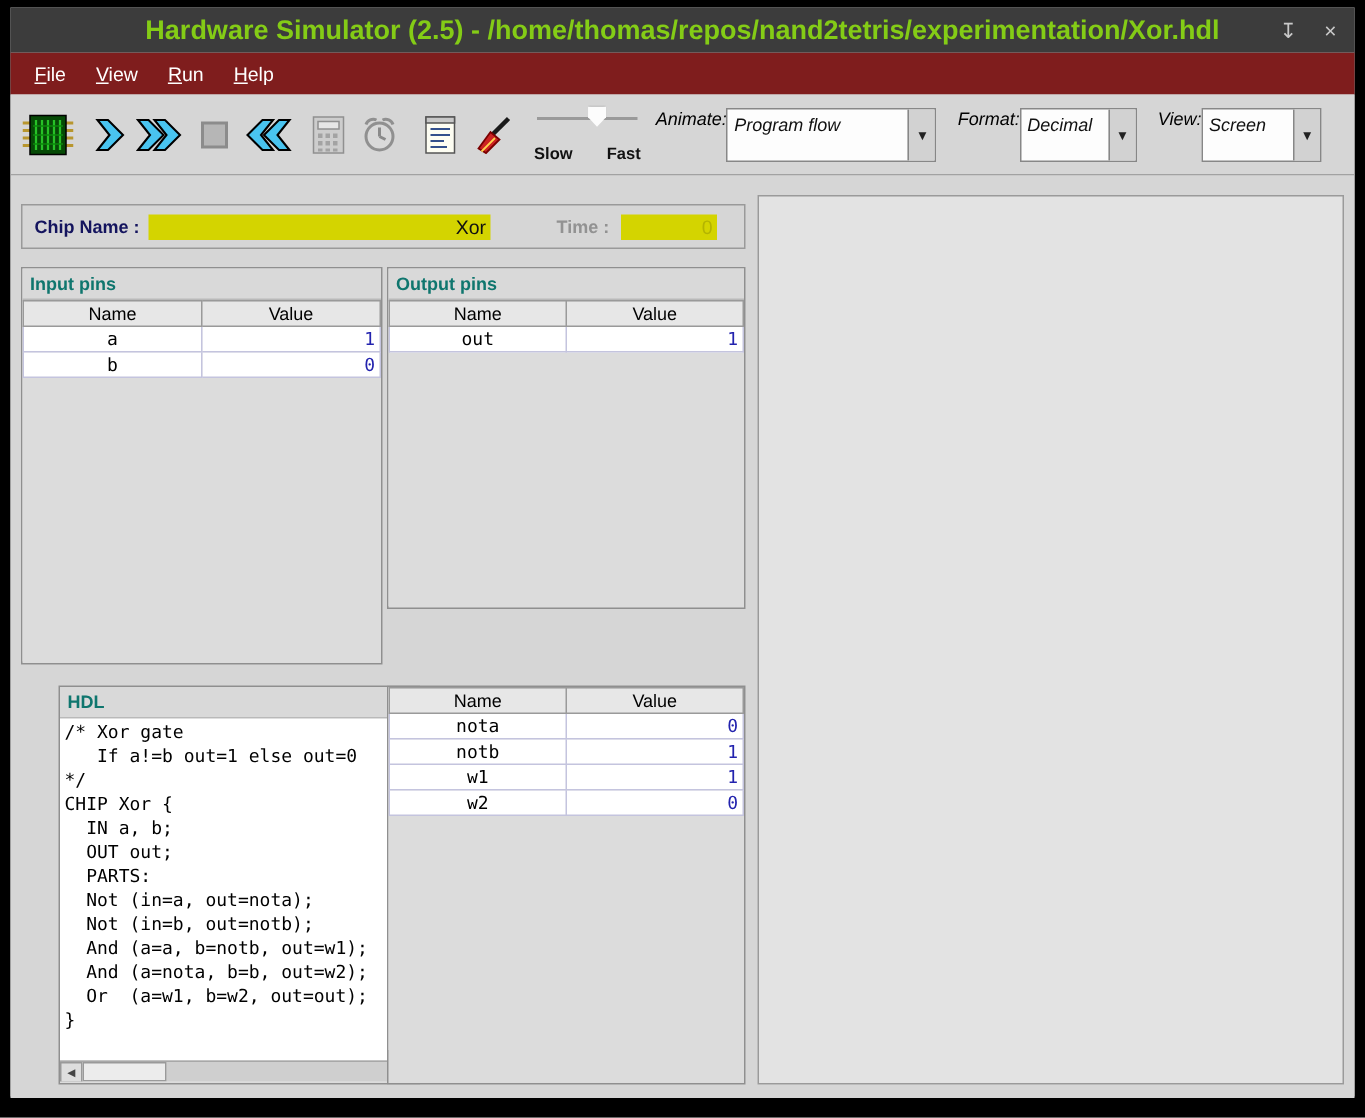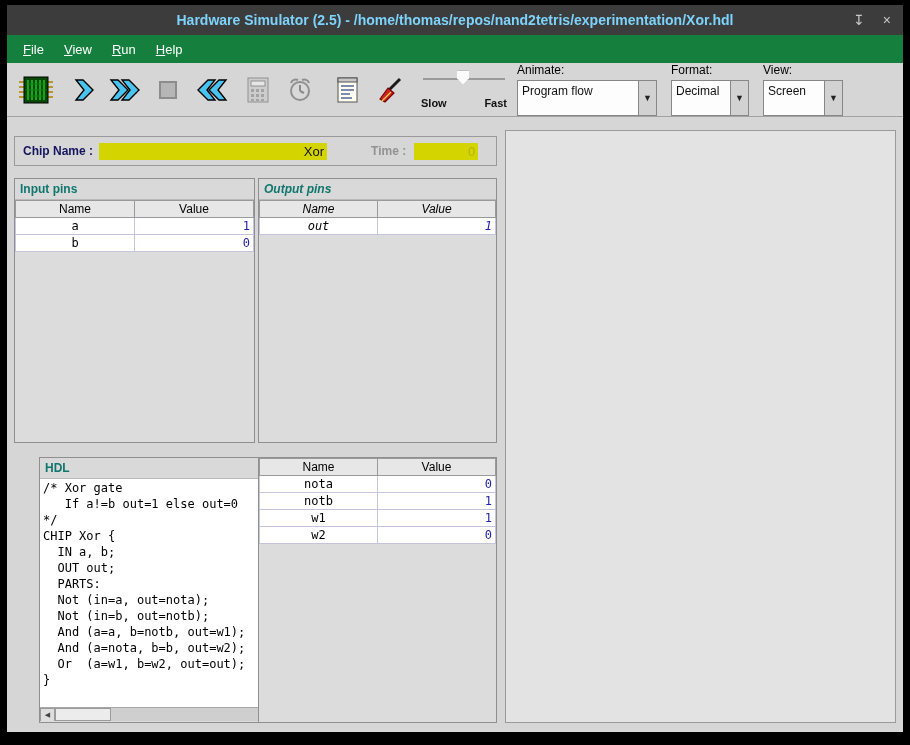--- a/index.html
+++ b/index.html
@@ -3,60 +3,60 @@
 <meta charset="utf-8">
 <style>
   * { box-sizing: border-box; margin: 0; padding: 0; }
   html, body { width: 910px; height: 745px; overflow: hidden; }
   body { background: #000; font-family: "Liberation Sans", sans-serif; position: relative; }
 
   .window { position: absolute; left: 7px; top: 5px; width: 896px; height: 727px; background: #d6d6d6; }
 
   
   .titlebar { height: 30px; background: #3c3c3c; display: flex; align-items: center; justify-content: center; position: relative; }
-  .titlebar .title { color: #7dd3fc; font-size: 14px; font-weight: bold; }
+  .titlebar .title { color: #84cc16; font-size: 18px; font-weight: bold; }
   .titlebar .win-controls { position: absolute; right: 12px; top: 0; height: 100%; display: flex; align-items: center; gap: 18px; }
   .win-glyph { color: #c9c9c9; font-size: 14px; cursor: default; line-height: 1; }
 
   
-  .menubar { height: 28px; background: #15803d; display: flex; align-items: center; padding-left: 6px; }
+  .menubar { height: 28px; background: #7f1d1d; display: flex; align-items: center; padding-left: 6px; }
   .menu-item { display: inline-block; color: #fff; font-size: 13px; padding: 5px 10px; }
   .menu-item::first-letter { text-decoration: underline; }
 
   
   .toolbar { height: 54px; background: #d6d6d6; border-bottom: 1px solid #a2a2a2; display: flex; align-items: center; padding: 0 8px; }
   .tb-btn { width: 42px; height: 42px; display: flex; align-items: center; justify-content: center; background: transparent; border: none; }
   .tb-btn.grp-gap { margin-left: 6px; }
   .slider-group { width: 86px; margin-left: 10px; margin-right: 10px; position: relative; height: 42px; }
   .slider-track { position: absolute; left: 2px; right: 2px; top: 9px; height: 2px; background: #9a9a9a; }
   .slider-thumb { position: absolute; left: 36px; top: 2px; width: 12px; height: 14px; background: #fcfcfc;
                   clip-path: polygon(0 0, 100% 0, 100% 55%, 50% 100%, 0 55%); filter: drop-shadow(0 0 1px #555); }
   .slider-labels { position: absolute; left: 0; right: 0; bottom: 2px; display: flex; justify-content: space-between; align-items: flex-end; }
   .slider-labels span { font-size: 11px; font-weight: bold; color: #111; }
-  .combo-group { display: flex; flex-direction: column; margin-right: 14px; }
+  .combo-group { display: flex; flex-direction: row; margin-right: 14px; font-style: italic; }
   .combo-label { font-size: 12px; color: #000; margin-bottom: 3px; }
   .combo { display: flex; height: 36px; border: 1px solid #878787; background: #fdfdfd; align-items: stretch; }
   .combo-value { flex: 1; font-size: 12px; padding: 3px 4px; white-space: nowrap; overflow: hidden; color: #111; }
   .combo-btn { width: 18px; background: #d2d2d2; border-left: 1px solid #878787; display: flex; align-items: center; justify-content: center; font-size: 9px; color: #222; }
   .combo.w-animate { width: 140px; } .combo.w-format { width: 78px; } .combo.w-view { width: 80px; }
 
   
   .content { position: relative; height: 614px; background: #d6d6d6; }
 
   .chipbar { position: absolute; left: 7px; top: 19px; width: 483px; height: 30px; border: 1px solid #9a9a9a;
              background: #d6d6d6; display: flex; align-items: center; padding: 0 8px; }
   .chipbar .lbl-name { font-size: 12px; font-weight: bold; color: #14145e; margin-right: 6px; white-space: nowrap; }
   .field-yellow { background: #d4d400; height: 17px; font-size: 13px; color: #111; border: none; padding: 1px 3px; font-family: "Liberation Sans", sans-serif; text-align: right; }
   .chip-name-field { width: 228px; }
   .lbl-time { font-size: 12px; font-weight: bold; color: #929292; margin-left: 44px; margin-right: 8px; }
   .time-field { width: 64px; color: #b4b400; }
 
   .panel { position: absolute; border: 1px solid #8f8f8f; background: #dcdcdc; }
   .panel-input    { left: 7px;   top: 61px;  width: 241px; height: 265px; }
-  .panel-output   { left: 251px; top: 61px;  width: 239px; height: 265px; font-style: italic; }
+  .panel-output   { left: 251px; top: 61px;  width: 239px; height: 228px; }
   .panel-hdl      { left: 7px;   top: 340px; width: 241px; height: 266px; margin-left: 25px; }
   .panel-internal { left: 251px; top: 340px; width: 239px; height: 266px; }
   .panel-title { height: 21px; line-height: 21px; padding-left: 5px; font-size: 12px; font-weight: bold; color: #0f766e;
                  background: #d9d9d9; border-bottom: 1px solid #b9b9b9; }
   .panel-body { position: relative; height: calc(100% - 22px); background: #dcdcdc; overflow: hidden; }
 
   table.pin-table { width: 100%; border-collapse: collapse; table-layout: fixed; }
   .pin-table th { height: 17px; background: #e7e7e7; border: 1px solid #9a9a9a; font-size: 12px; font-weight: normal; color: #000; }
   .pin-table td { height: 17px; background: #ffffff; border: 1px solid #c4c4de; font-family: "DejaVu Sans Mono", monospace; font-size: 12px; }
   .pin-table td.name { text-align: center; color: #000; }

